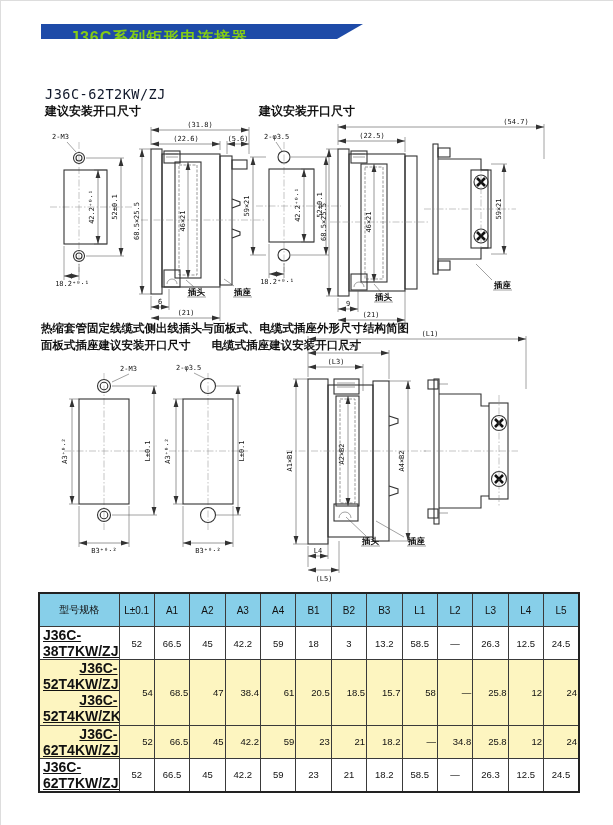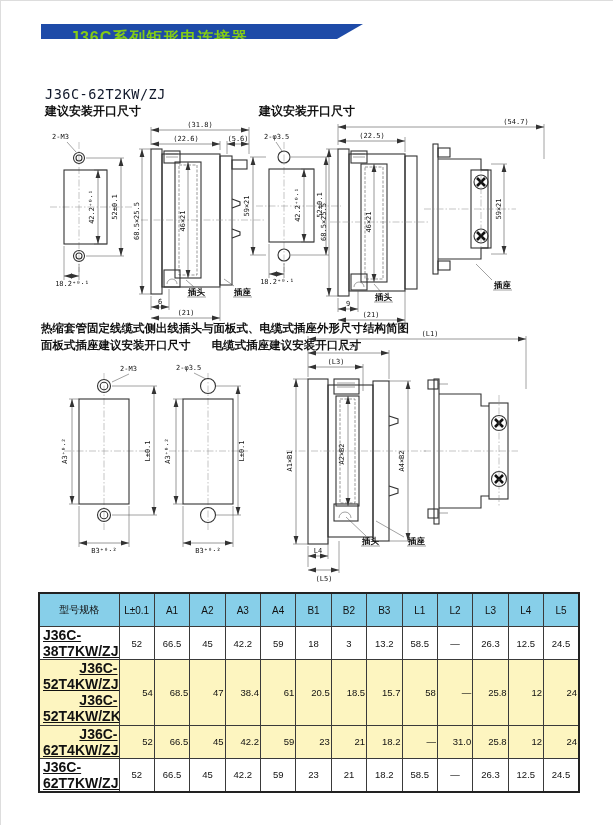--- a/index.html
+++ b/index.html
@@ -363,21 +363,21 @@
           <td class="model">J36C-62T4KW/ZJL</td>
           <td>52</td>
           <td>66.5</td>
           <td>45</td>
           <td>42.2</td>
           <td>59</td>
           <td>23</td>
           <td>21</td>
           <td>18.2</td>
           <td>—</td>
-          <td>31.0</td>
+          <td>34.8</td>
           <td>25.8</td>
           <td>12</td>
           <td>24</td>
         </tr>
         <tr>
           <td class="model">J36C-62T7KW/ZJL</td>
           <td>52</td>
           <td>66.5</td>
           <td>45</td>
           <td>42.2</td>

